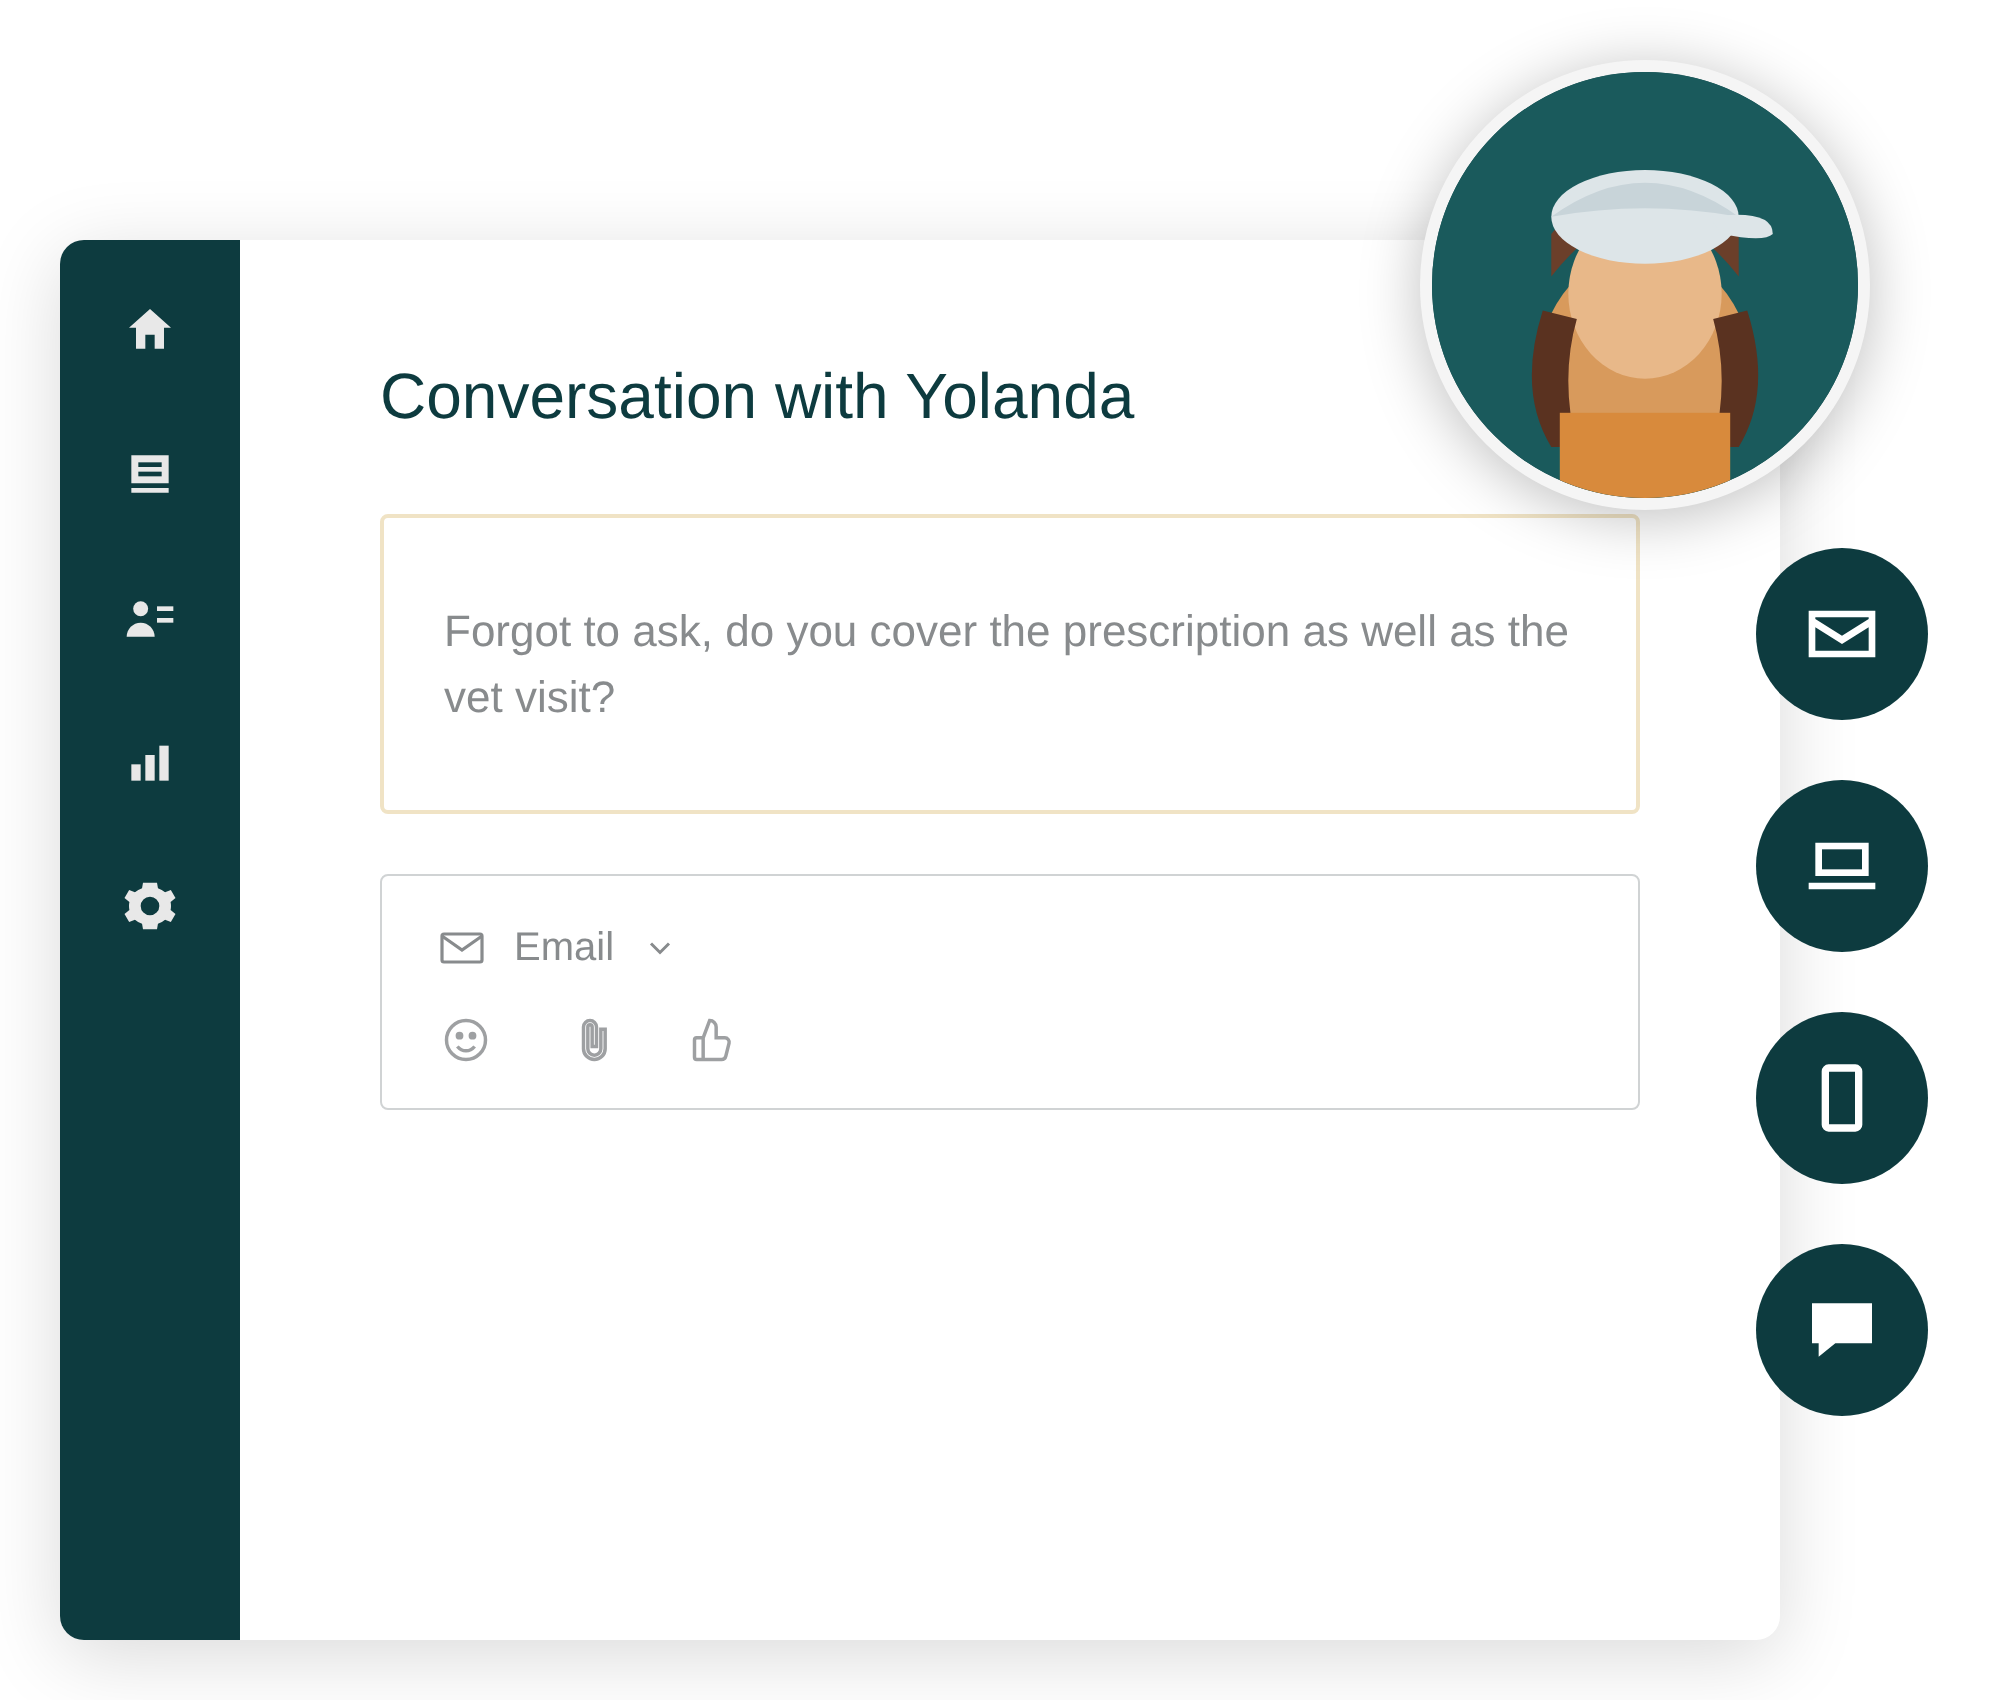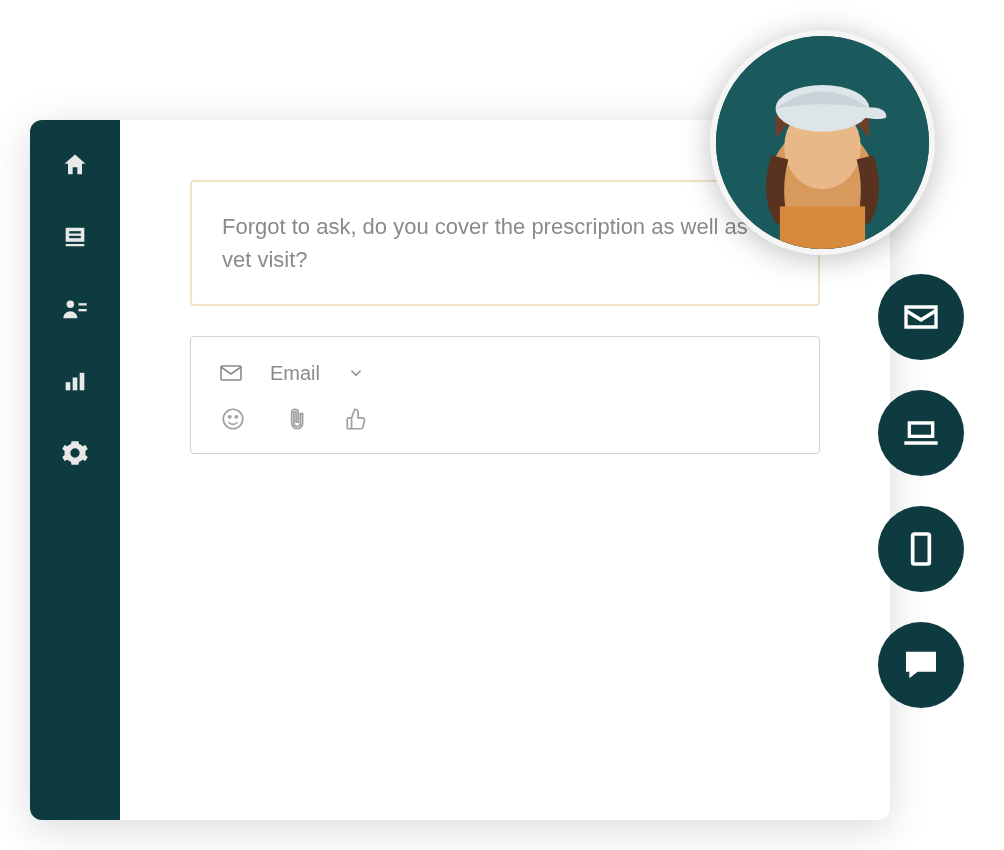--- a/index.html
+++ b/index.html
@@ -50,35 +50,35 @@
     }
     .title {
       font-size: 32px;
       font-weight: 500;
       color: #0d3b3f;
       margin-bottom: 40px;
     }
     .incoming-message {
       border: 2px solid #f0e3c5;
       border-radius: 4px;
-      padding: 28px 30px;
+      padding: 40px 30px;
       font-size: 22px;
       line-height: 1.5;
       color: #888b8d;
       margin-bottom: 30px;
     }
     .reply-box {
       border: 1px solid #d0d3d4;
       border-radius: 4px;
       padding: 24px 28px 20px 28px;
     }
     .channel-select {
       display: flex;
       align-items: center;
-      gap: 27px;
+      gap: 14px;
       margin-bottom: 20px;
       color: #888b8d;
       cursor: pointer;
       user-select: none;
     }
     .channel-select .envelope-icon { width: 24px; height: 24px; }
     .channel-label { font-size: 20px; }
     .chevron-icon { width: 18px; height: 18px; }
     .reply-text {
       font-size: 22px;
@@ -167,20 +167,21 @@
         </svg>
     </div>
     <div class="sidebar-icon">
       <svg viewBox="0 0 24 24" fill="currentColor">
           <path d="M12 8a4 4 0 100 8 4 4 0 000-8zm9 4c0 .6-.06 1.2-.17 1.76l2.1 1.64-2 3.46-2.48-1a9 9 0 01-3.04 1.76L15 22h-6l-.41-2.38a9 9 0 01-3.04-1.76l-2.48 1-2-3.46 2.1-1.64A9 9 0 013 12c0-.6.06-1.2.17-1.76l-2.1-1.64 2-3.46 2.48 1a9 9 0 013.04-1.76L9 2h6l.41 2.38a9 9 0 013.04 1.76l2.48-1 2 3.46-2.1 1.64c.11.56.17 1.16.17 1.76z"></path>
         </svg>
     </div>
   </div>
 
   <div class="main">
+    <h1 class="title">Conversation with Yolanda</h1>
 
     <div class="incoming-message">Forgot to ask, do you cover the prescription as well as the vet visit?</div>
 
     <div class="reply-box">
       <div class="channel-select">
         <svg class="envelope-icon" viewBox="0 0 24 24" fill="none" stroke="currentColor" stroke-width="1.6">
           <rect x="2" y="5" width="20" height="14" rx="1"></rect>
           <path d="M2 6l10 7 10-7"></path>
         </svg>
         <span class="channel-label">Email</span>

